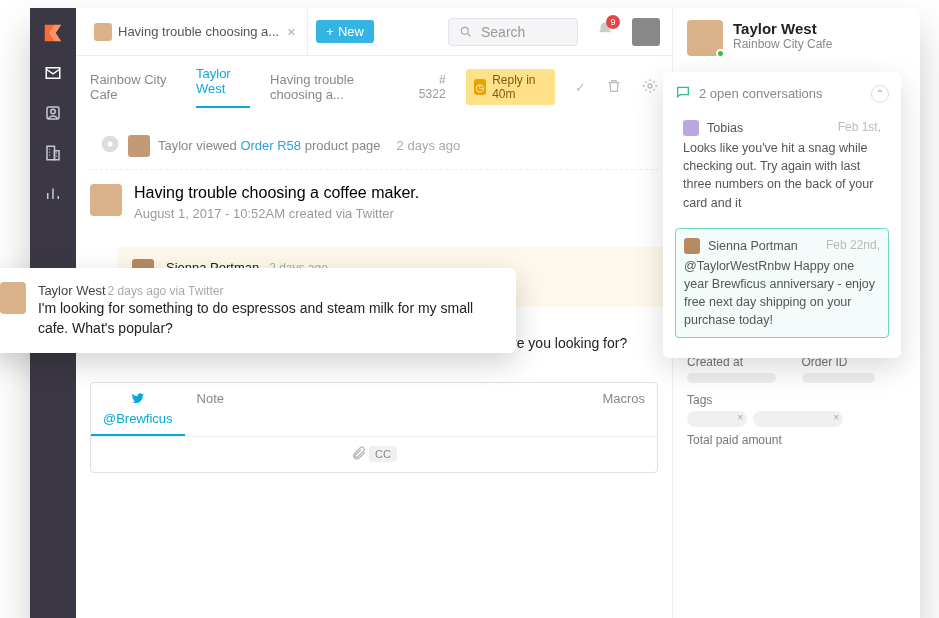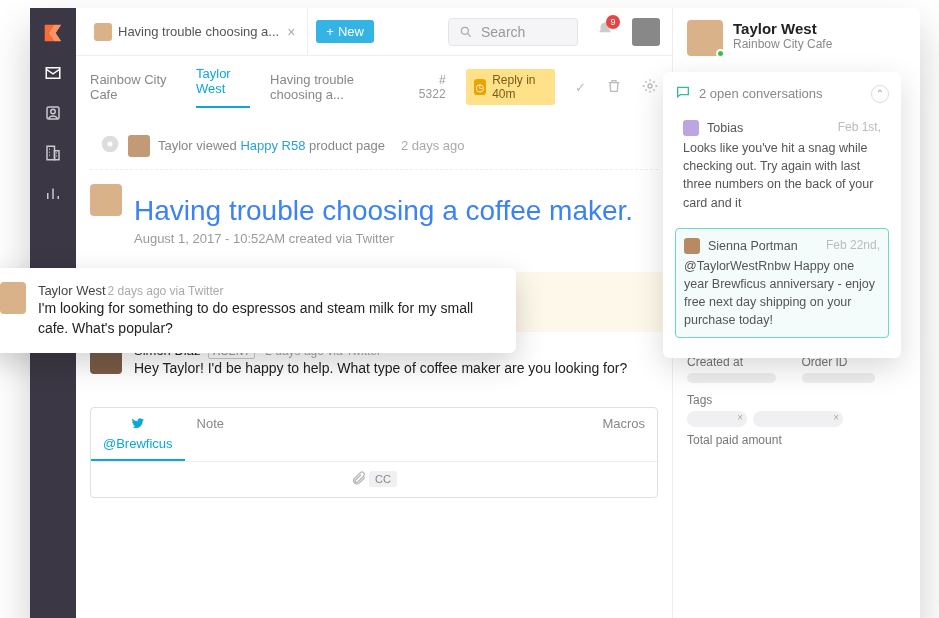--- a/index.html
+++ b/index.html
@@ -30,21 +30,21 @@
 
   .thread { padding: 8px 14px; position: relative; }
   .viewed { display: flex; align-items: center; gap: 8px; font-size: 13px; color: #888; padding: 18px 0 12px 10px; border-bottom: 1px dashed #eee; }
   .viewed .eye { color: #ccc; }
   .viewed .link { color: #2aa0d8; }
   .viewed .when { color: #aaa; margin-left: 8px; }
 
   .subject-row { display: flex; gap: 12px; padding: 14px 0; }
   .avatar-md { width: 32px; height: 32px; border-radius: 4px; background: #d9b28a; }
   .avatar-sm { width: 22px; height: 22px; border-radius: 3px; background: #c29a76; }
-  .subject { font-size: 28px; font-weight: 400; color: #3b82f6; margin-top: 11px; }
+  .subject { font-size: 16px; font-weight: 400; color: #000000; }
   .meta { color: #9a9a9a; font-size: 13px; margin-top: 4px; }
 
   .popover { position: absolute; left: -44px; top: 260px; width: 530px; background: #fff; border-radius: 6px; box-shadow: 0 10px 30px rgba(0,0,0,.18); padding: 14px 14px 14px 14px; display: flex; gap: 12px; z-index: 20; }
   .popover .body { font-size: 14px; line-height: 1.45; }
   .popover .name { font-weight: 500; font-size: 13px; color: #444;}
   .popover .when { color:#aaa; font-size:12px; margin-left:2px;}
 
   .msg { display: flex; gap: 12px; padding: 10px 0; }
   .msg.note { background: #fdf8e9; margin: 12px -14px 0 28px; padding: 12px 14px; }
   .msg .body { font-size: 14px; line-height: 1.45; }
@@ -188,21 +188,21 @@
     <div class="thread">
       <div class="viewed">
         <span class="eye">
           <svg viewBox="0 0 24 24" width="20" height="20" fill="#ddd">
               <circle cx="12" cy="12" r="10"></circle>
               <circle cx="12" cy="12" r="3" fill="#fff"></circle>
             </svg>
         </span>
         <span class="avatar-sm"></span>
         <span>
-          <span>Taylor viewed </span><span class="link">Happy R58</span><span> product page</span>
+          <span>Taylor viewed </span><span class="link">Order R58</span><span> product page</span>
         </span>
         <span class="when">2 days ago</span>
       </div>
 
       <div class="subject-row">
         <div class="avatar-md"></div>
         <div>
           <div class="subject">Having trouble choosing a coffee maker.</div>
           <div class="meta">August 1, 2017 - 10:52AM created via Twitter</div>
         </div>

